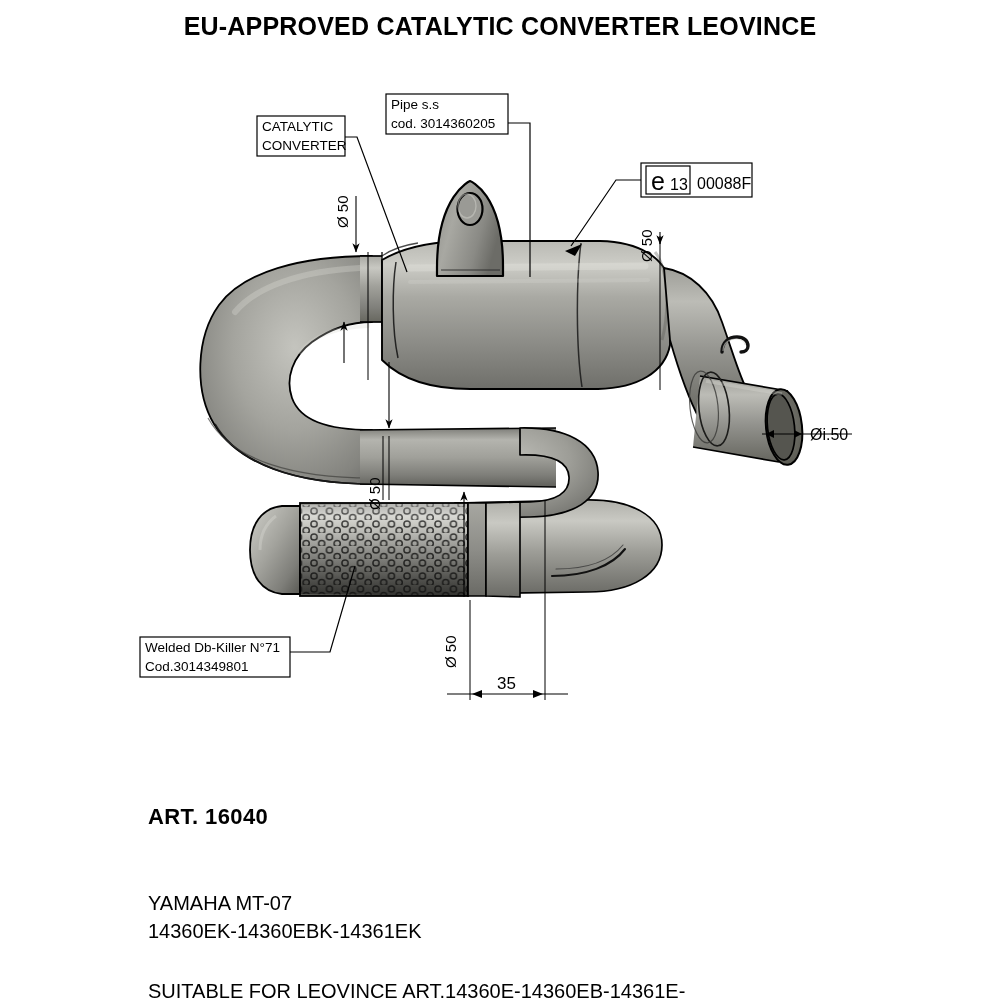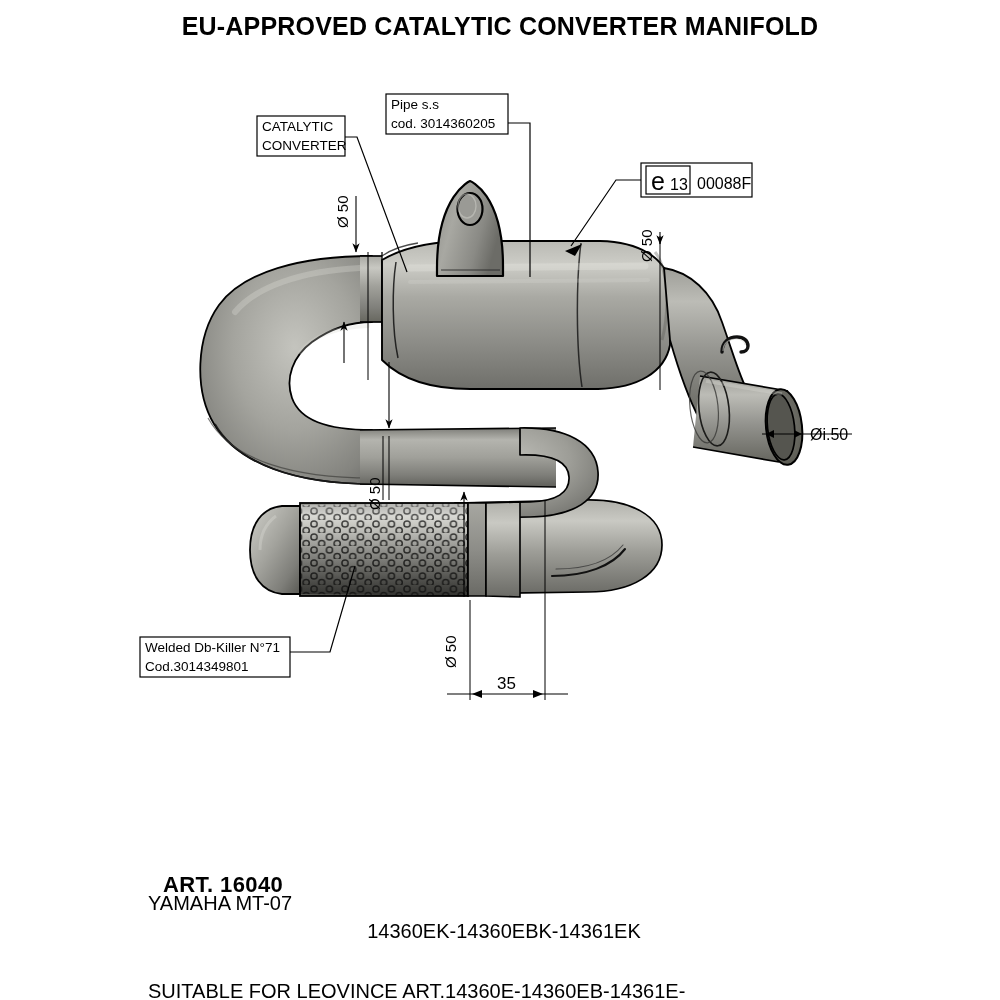--- a/index.html
+++ b/index.html
@@ -10,34 +10,33 @@
     color:#000;
   }
   #sheet{position:absolute;inset:0;}
   svg{display:block;}
   .ttl{
     position:absolute;left:0;top:12px;width:1000px;text-align:center;
     font-size:25px;font-weight:bold;letter-spacing:.2px;
   }
   .txtblock{position:absolute;left:0;top:0;width:1000px;}
   .art{
-    position:absolute;left:148px;top:872px;font-size:22px;font-weight:bold;
+    position:absolute;left:148px;top:804px;font-size:22px;font-weight:bold;
     letter-spacing:.4px;
-    margin-left:15px;
   }
   .model{position:absolute;left:148px;top:892px;font-size:20px;text-align:center;}
   .suit1{position:absolute;left:148px;top:940px;font-size:20px;margin-top:40px;}
-  .suit2{position:absolute;left:148px;top:920px;width:712px;text-align:center;font-size:20px;}
+  .suit2{position:absolute;left:148px;top:920px;width:712px;text-align:left;font-size:20px;}
 </style>
 </head>
 <body>
 
 <div id="sheet">
 
-  <div class="ttl">EU-APPROVED CATALYTIC CONVERTER MANIFOLD</div>
+  <div class="ttl">EU-APPROVED CATALYTIC CONVERTER LEOVINCE</div>
 
   <svg width="1000" height="1000" viewBox="0 0 1000 1000">
     <defs>
 
       <linearGradient id="gBodyV" x1="0" y1="0" x2="0" y2="1">
         <stop offset="0" stop-color="#b9b9b3"></stop>
         <stop offset="0.16" stop-color="#cdcdc7"></stop>
         <stop offset="0.38" stop-color="#a9a9a3"></stop>
         <stop offset="0.70" stop-color="#8b8b86"></stop>
         <stop offset="1" stop-color="#6f6f6a"></stop>

